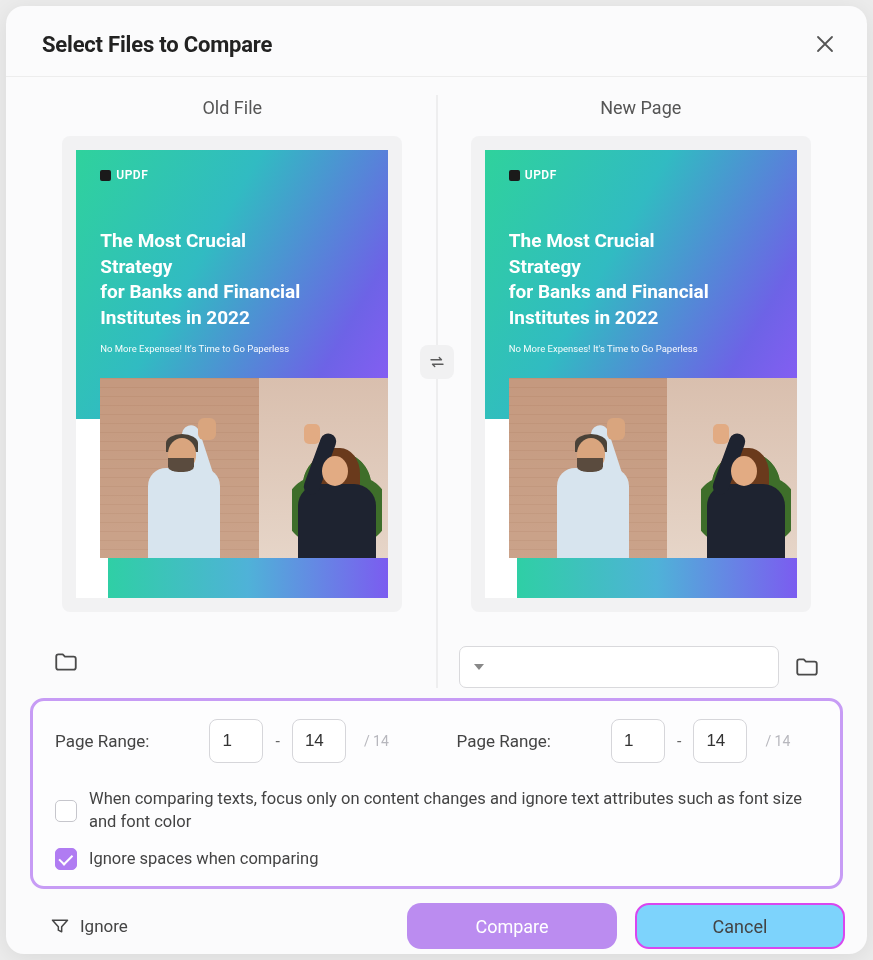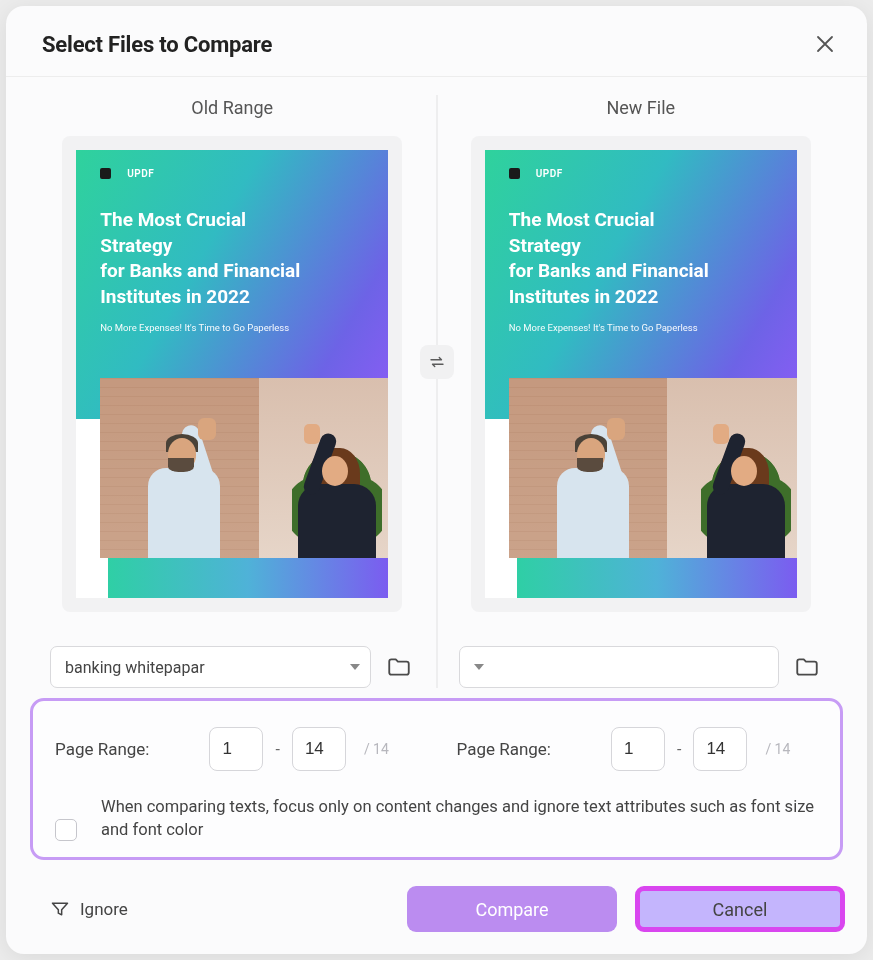--- a/index.html
+++ b/index.html
@@ -111,23 +111,23 @@
   .doc-bottom-strip {
     position: absolute;
     bottom: 0;
     left: 32px;
     right: 0;
     height: 56px;
     background: linear-gradient(90deg, #2fcfa5 0%, #4fb2d8 50%, #7b5cf0 100%);
     z-index: 1;
   }
   .doc-logo {
-    display: flex; align-items: center; gap: 16px;
-    font-size: 10px; font-weight: 600; letter-spacing: 0.5px;
-    margin-bottom: 28px;
+    display: flex; align-items: center; gap: 5px;
+    font-size: 12px; font-weight: 600; letter-spacing: 0.5px;
+    margin-bottom: 46px;
   }
   .doc-logo .sq { width: 11px; height: 11px; background: #1a1a1a; border-radius: 2px; }
   .doc-title {
     font-size: 19px;
     font-weight: 700;
     line-height: 1.35;
     max-width: 210px;
     margin-bottom: 12px;
   }
   .doc-sub {
@@ -196,21 +196,21 @@
   .folder-btn {
     width: 32px; height: 32px;
     display:flex;align-items:center;justify-content:center;
     cursor:pointer;color:#4a4a4a;
   }
 
   .options-box {
     margin: 10px 2px 0 2px;
     border: 3px solid #c79cf5;
     border-radius: 14px;
-    padding: 26px 22px 16px 22px;
+    padding: 18px 22px 16px 22px;
     background: #fdfdfe;
   }
   .range-row {
     display:flex;
   }
   .range-group {
     flex:1;
     display:flex;
     align-items:center;
     gap: 8px;
@@ -221,22 +221,22 @@
     width: 54px; height: 44px;
     border:1px solid #d6d6da; border-radius:8px;
     text-align:left; padding-left:12px;
     font-size:17px; color:#333;
     background:#fff;
   }
   .dash { color:#666; font-size:16px; padding:0 4px;}
   .total { color:#b7b7bd; font-size:14px; margin-left:10px;}
   .check-row {
     display:flex;
-    align-items:flex-end;
-    gap:24px;
+    align-items:center;
+    gap:12px;
     margin-top:24px;
   }
   .check-row.second { margin-top:14px; }
   .checkbox {
     width:22px;height:22px;border:1.5px solid #c6c6cc;border-radius:5px;
     flex:0 0 22px; background:#fff; cursor:pointer;
     display:flex;align-items:center;justify-content:center;
     margin-top:1px;
   }
   .checkbox.checked { background:#b07cf2; border-color:#b07cf2; }
@@ -253,29 +253,29 @@
     gap: 18px;
   }
   .filter-btn {
     display:flex;align-items:center;gap:10px;
     font-size:17px;color:#444;cursor:pointer;
     padding-left: 22px;
   }
   .spacer { flex:1; }
   .btn {
     height: 46px;
-    border-radius: 9px;
+    border-radius: 14px;
     font-size: 18px;
     display:flex;align-items:center;justify-content:center;
     cursor:pointer;
     padding: 0 10px;
     min-width: 210px;
   }
   .btn-primary { background:#bb8cf0; color:#fff; }
-  .btn-secondary { background:#c4b5fd; color:#444; border:5px solid #d946ef; }
+  .btn-secondary { background:#7dd3fc; color:#444; border:2px solid #d946ef; }
 </style>
 </head>
 <body>
 
 <div class="dialog">
 
   <div class="header">
     <h1>Select Files to Compare</h1>
     <div class="close-btn">
       <svg width="18" height="18" viewBox="0 0 18 18">
@@ -289,21 +289,21 @@
     <div class="compare-row">
       <div class="divider"></div>
       <div class="swap-btn">
         <svg width="18" height="18" viewBox="0 0 24 24" fill="none" stroke="currentColor" stroke-width="1.8" stroke-linecap="round" stroke-linejoin="round">
             <path d="M4 9h14l-3-3"></path>
             <path d="M20 15H6l3 3"></path>
           </svg>
       </div>
 
       <div class="pane">
-        <div class="pane-title">Old Range</div>
+        <div class="pane-title">Old File</div>
         <div class="thumb">
           <div class="doc">
             <div class="doc-top">
               <div class="doc-logo">
                   <span class="sq"></span>
                   <span>UPDF</span>
                 </div>
               <div class="doc-title">
                 <span>The Most Crucial Strategy</span><br>
                 <span>for Banks and Financial</span><br>
@@ -328,34 +328,30 @@
                   <div class="hair2"></div>
                   <div class="body"></div>
                   <div class="arm"></div>
                   <div class="head"></div>
                   <div class="hand"></div>
                 </div>
             </div>
           </div>
         </div>
         <div class="file-row">
-          <div class="file-select">
-            <span>banking whitepapar</span>
-            <span class="caret"></span>
-          </div>
           <div class="folder-btn">
             <svg width="26" height="26" viewBox="0 0 24 24" fill="none" stroke="currentColor" stroke-width="1.7" stroke-linecap="round" stroke-linejoin="round">
                 <path d="M3 7a2 2 0 0 1 2-2h4l2 2h8a2 2 0 0 1 2 2v8a2 2 0 0 1-2 2H5a2 2 0 0 1-2-2V7z"></path>
               </svg>
           </div>
         </div>
       </div>
 
       <div class="pane">
-        <div class="pane-title">New File</div>
+        <div class="pane-title">New Page</div>
         <div class="thumb">
           <div class="doc">
             <div class="doc-top">
               <div class="doc-logo">
                   <span class="sq"></span>
                   <span>UPDF</span>
                 </div>
               <div class="doc-title">
                 <span>The Most Crucial Strategy</span><br>
                 <span>for Banks and Financial</span><br>
@@ -413,20 +409,24 @@
           <input class="num-input" value="1" style="">
           <span class="dash">-</span>
           <input class="num-input" value="14" style="">
           <span class="total">/  14</span>
         </div>
       </div>
       <div class="check-row">
         <div class="checkbox"></div>
         <div class="check-label">When comparing texts, focus only on content changes and ignore text attributes such as font size and font color</div>
       </div>
+      <div class="check-row second">
+        <div class="checkbox checked"></div>
+        <div class="check-label">Ignore spaces when comparing</div>
+      </div>
     </div>
 
   </div>
 
   <div class="footer">
     <div class="filter-btn">
       <svg width="20" height="20" viewBox="0 0 24 24" fill="none" stroke="currentColor" stroke-width="1.8" stroke-linecap="round" stroke-linejoin="round">
           <path d="M3 5h18l-7 8v6l-4-2v-4L3 5z"></path>
         </svg>
       <span>Ignore</span>

